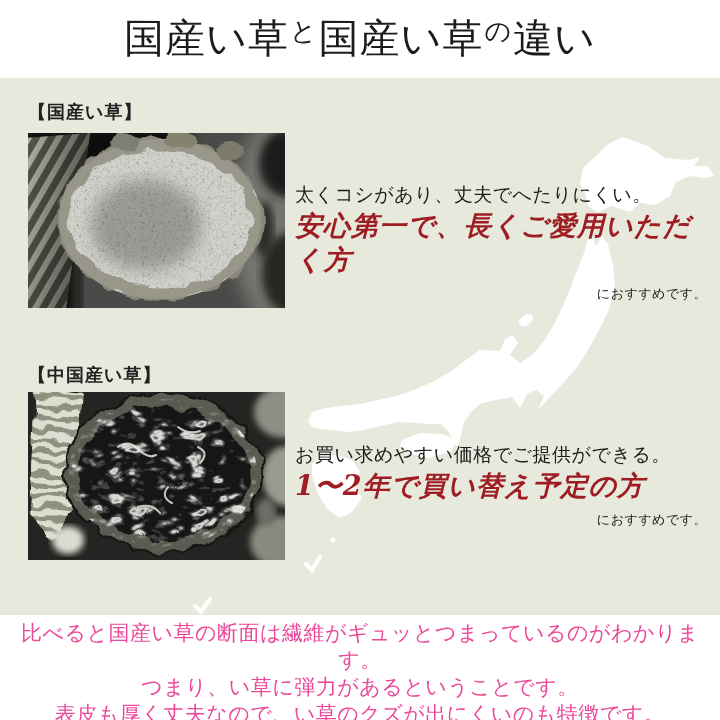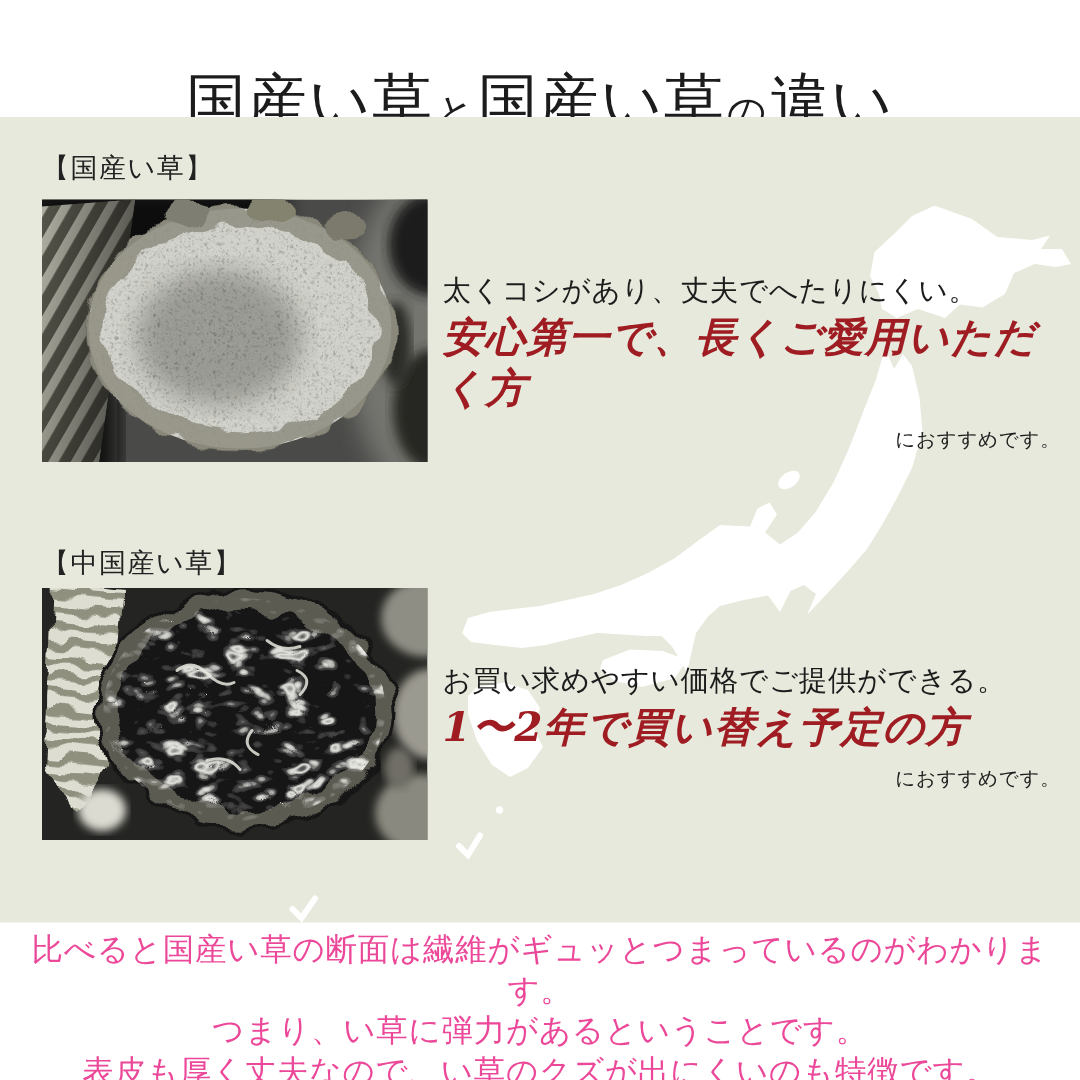--- a/index.html
+++ b/index.html
@@ -1,26 +1,26 @@
 <!DOCTYPE html>
 <html style="--band-green: #e6e9db; --highlight-red: #9e1c22; --ink: #1c1c1c; --map-white: #ffffff;"><head>
 <meta charset="utf-8">
 <style>
   html,body{margin:0;padding:0;background:#fff;}
   .page{position:relative;width:720px;height:720px;background:#fff;overflow:hidden;
         font-family:"DejaVu Serif","Liberation Serif",serif;color:var(--ink,#1c1c1c);}
   
   .title-bar{position:absolute;top:0;left:0;width:720px;height:88px;
-             display:flex;align-items:flex-end;justify-content:center;padding-top:18px;box-sizing:border-box;}
+             display:flex;align-items:flex-start;justify-content:center;padding-top:18px;box-sizing:border-box;}
   .t-lg{font-size:40px;letter-spacing:1px;line-height:1;}
   .t-sm{font-size:26px;letter-spacing:1px;line-height:1;margin:0 1px;}
   
   .band{position:absolute;top:78px;left:0;width:720px;height:537px;background:var(--band-green,#e6e9db);}
   .japan-map{position:absolute;top:0;left:0;width:720px;height:537px;display:block;}
-  .sample-label{position:absolute;left:28px;font-size:18px;font-weight:normal;letter-spacing:1px;color:#222;}
+  .sample-label{position:absolute;left:28px;font-size:18px;font-weight:bold;letter-spacing:1px;color:#222;}
   .label-1{top:22px;}
   .label-2{top:285px;}
   .micrograph{position:absolute;left:28px;margin:0;padding:0;}
   .micro-1{top:55px;width:257px;height:175px;}
   .micro-2{top:314px;width:257px;height:168px;}
   .micrograph svg{display:block;width:100%;height:100%;}
   .desc{position:absolute;left:295px;width:412px;}
   .desc-1{top:103px;}
   .desc-2{top:363px;}
   .desc p{margin:0;}

